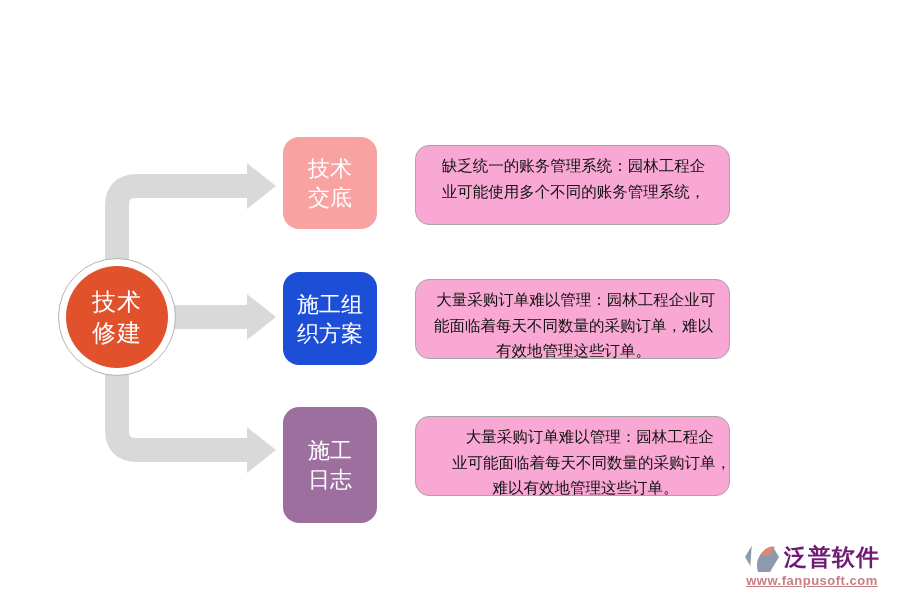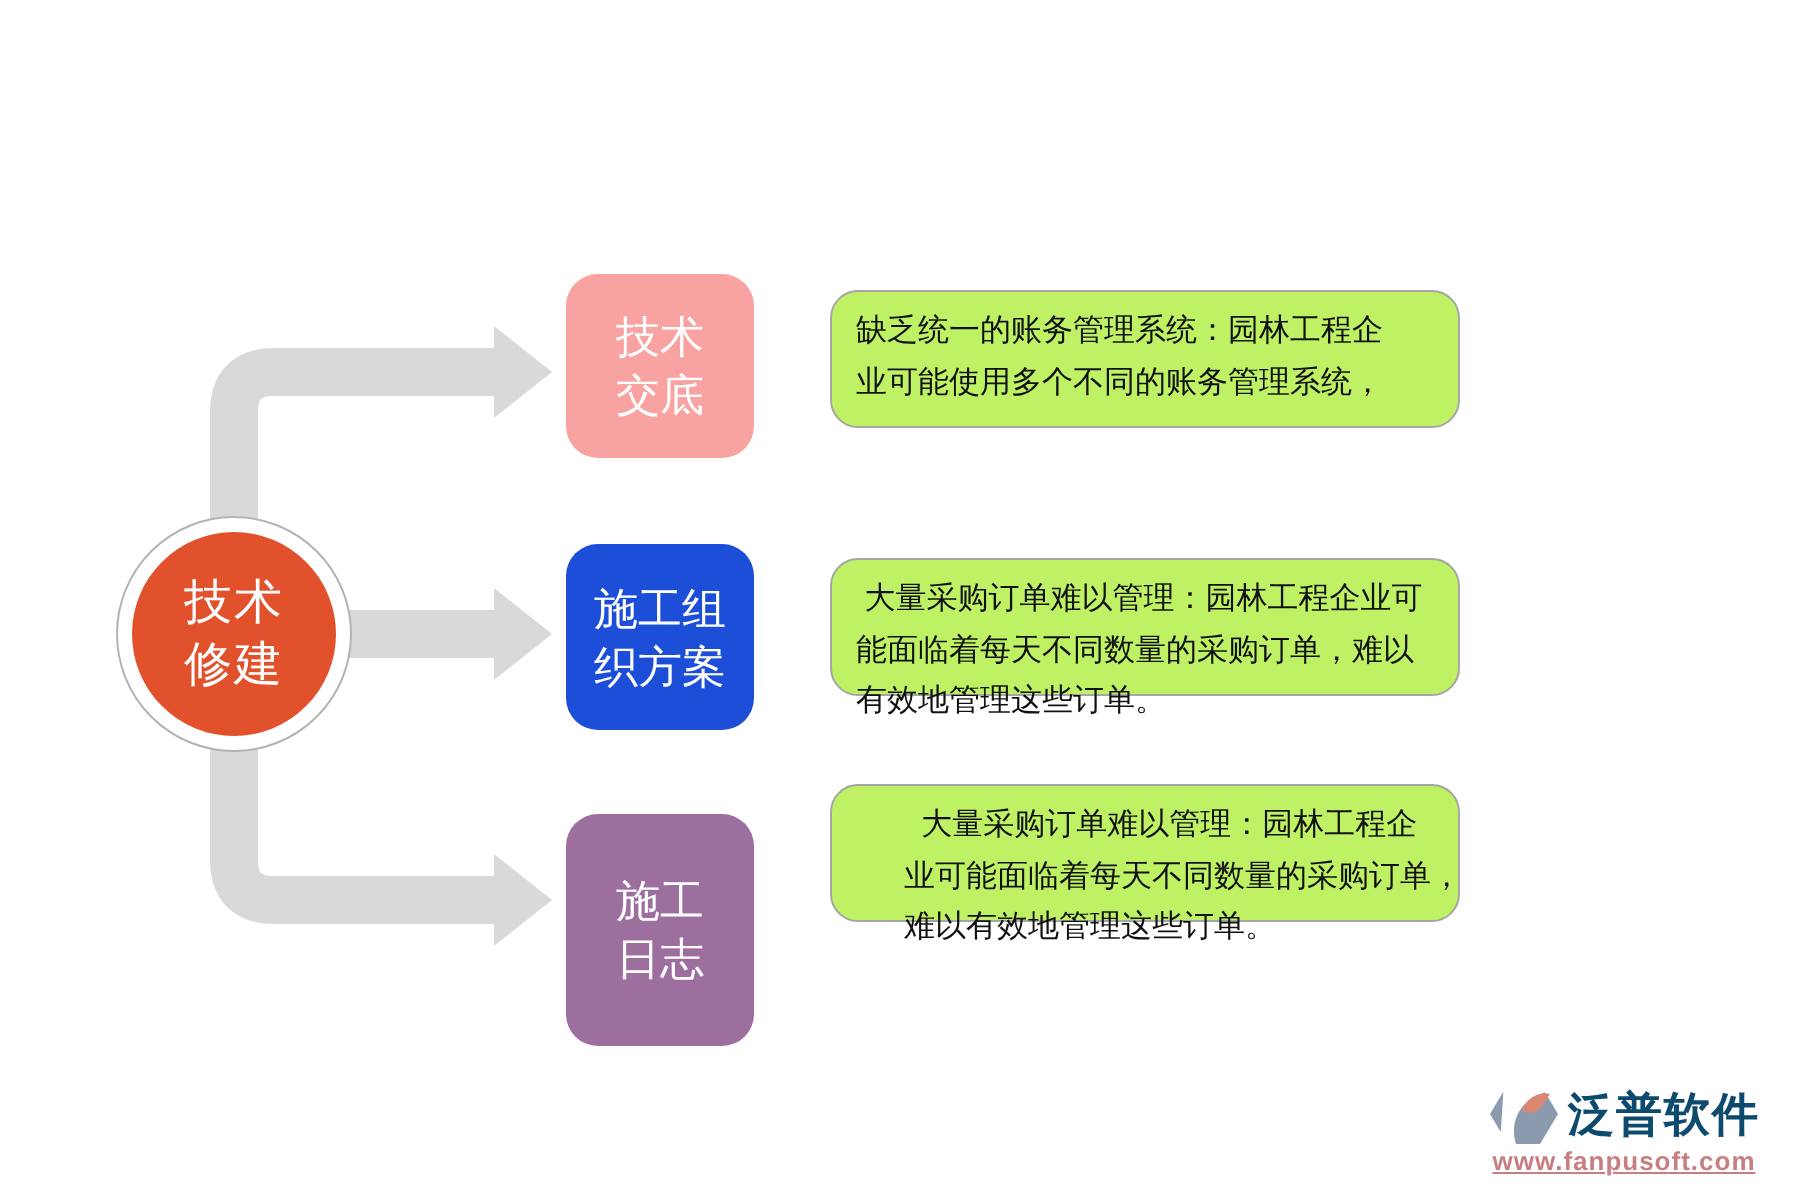--- a/index.html
+++ b/index.html
@@ -61,33 +61,34 @@
   }
   .node-box.b1 { top: 137px; height: 92px; }
   .node-box.b2 { top: 272px; height: 93px; }
   .node-box.b3 { top: 407px; height: 116px; }
 
   
   .bubble {
     position: absolute;
     left: 415px;
     width: 315px;
-    height: 69px;
+    height: 80px;
     box-sizing: border-box;
-    background: #bef264;
+    background: #f9a8d4;
     border: 1.5px solid #a6a6a6;
     border-radius: 14px;
     padding: 7px 10px 0 12px;
     color: #111111;
     font-size: 15.5px;
     line-height: 25.5px;
+    text-align: center;
   }
   .bubble.p1 { top: 145px; }
   .bubble.p2 { top: 279px; }
-  .bubble.p3 { top: 392px; padding-left: 36px; }
+  .bubble.p3 { top: 416px; padding-left: 36px; }
   .bubble .line { white-space: pre; }
 
   
   .watermark {
     position: absolute;
     right: 8px;
     bottom: 12px;
     width: 160px;
     display: flex;
     flex-direction: column;
@@ -166,18 +167,18 @@
     <div class="line">难以有效地管理这些订单。</div>
   </div>
 
   <div class="watermark">
     <div class="wm-top">
       <svg width="36" height="32" viewBox="0 0 36 32">
         <path d="M 10 1 L 26 1 L 35 16 L 26 31 L 10 31 L 1 16 Z" style="fill: rgb(140, 154, 173);"></path>
         <path d="M 14 31 C 10 18 18 6 34 4 L 30 0 L 8 0 L 6 31 Z" fill="#ffffff"></path>
         <path d="M 17 14 C 20 7 26 5 31 6 L 27 12 C 24 16 20 16 17 14 Z" style="fill: rgb(220, 136, 113);"></path>
       </svg>
-      <div class="wm-brand" style="color: #0c4a6e;">泛普软件</div>
+      <div class="wm-brand" style="color: #701a75;">泛普软件</div>
     </div>
     <div class="wm-url" style="color: rgb(200, 127, 130);">www.fanpusoft.com</div>
   </div>
 
 </div>
 
 </body></html>

